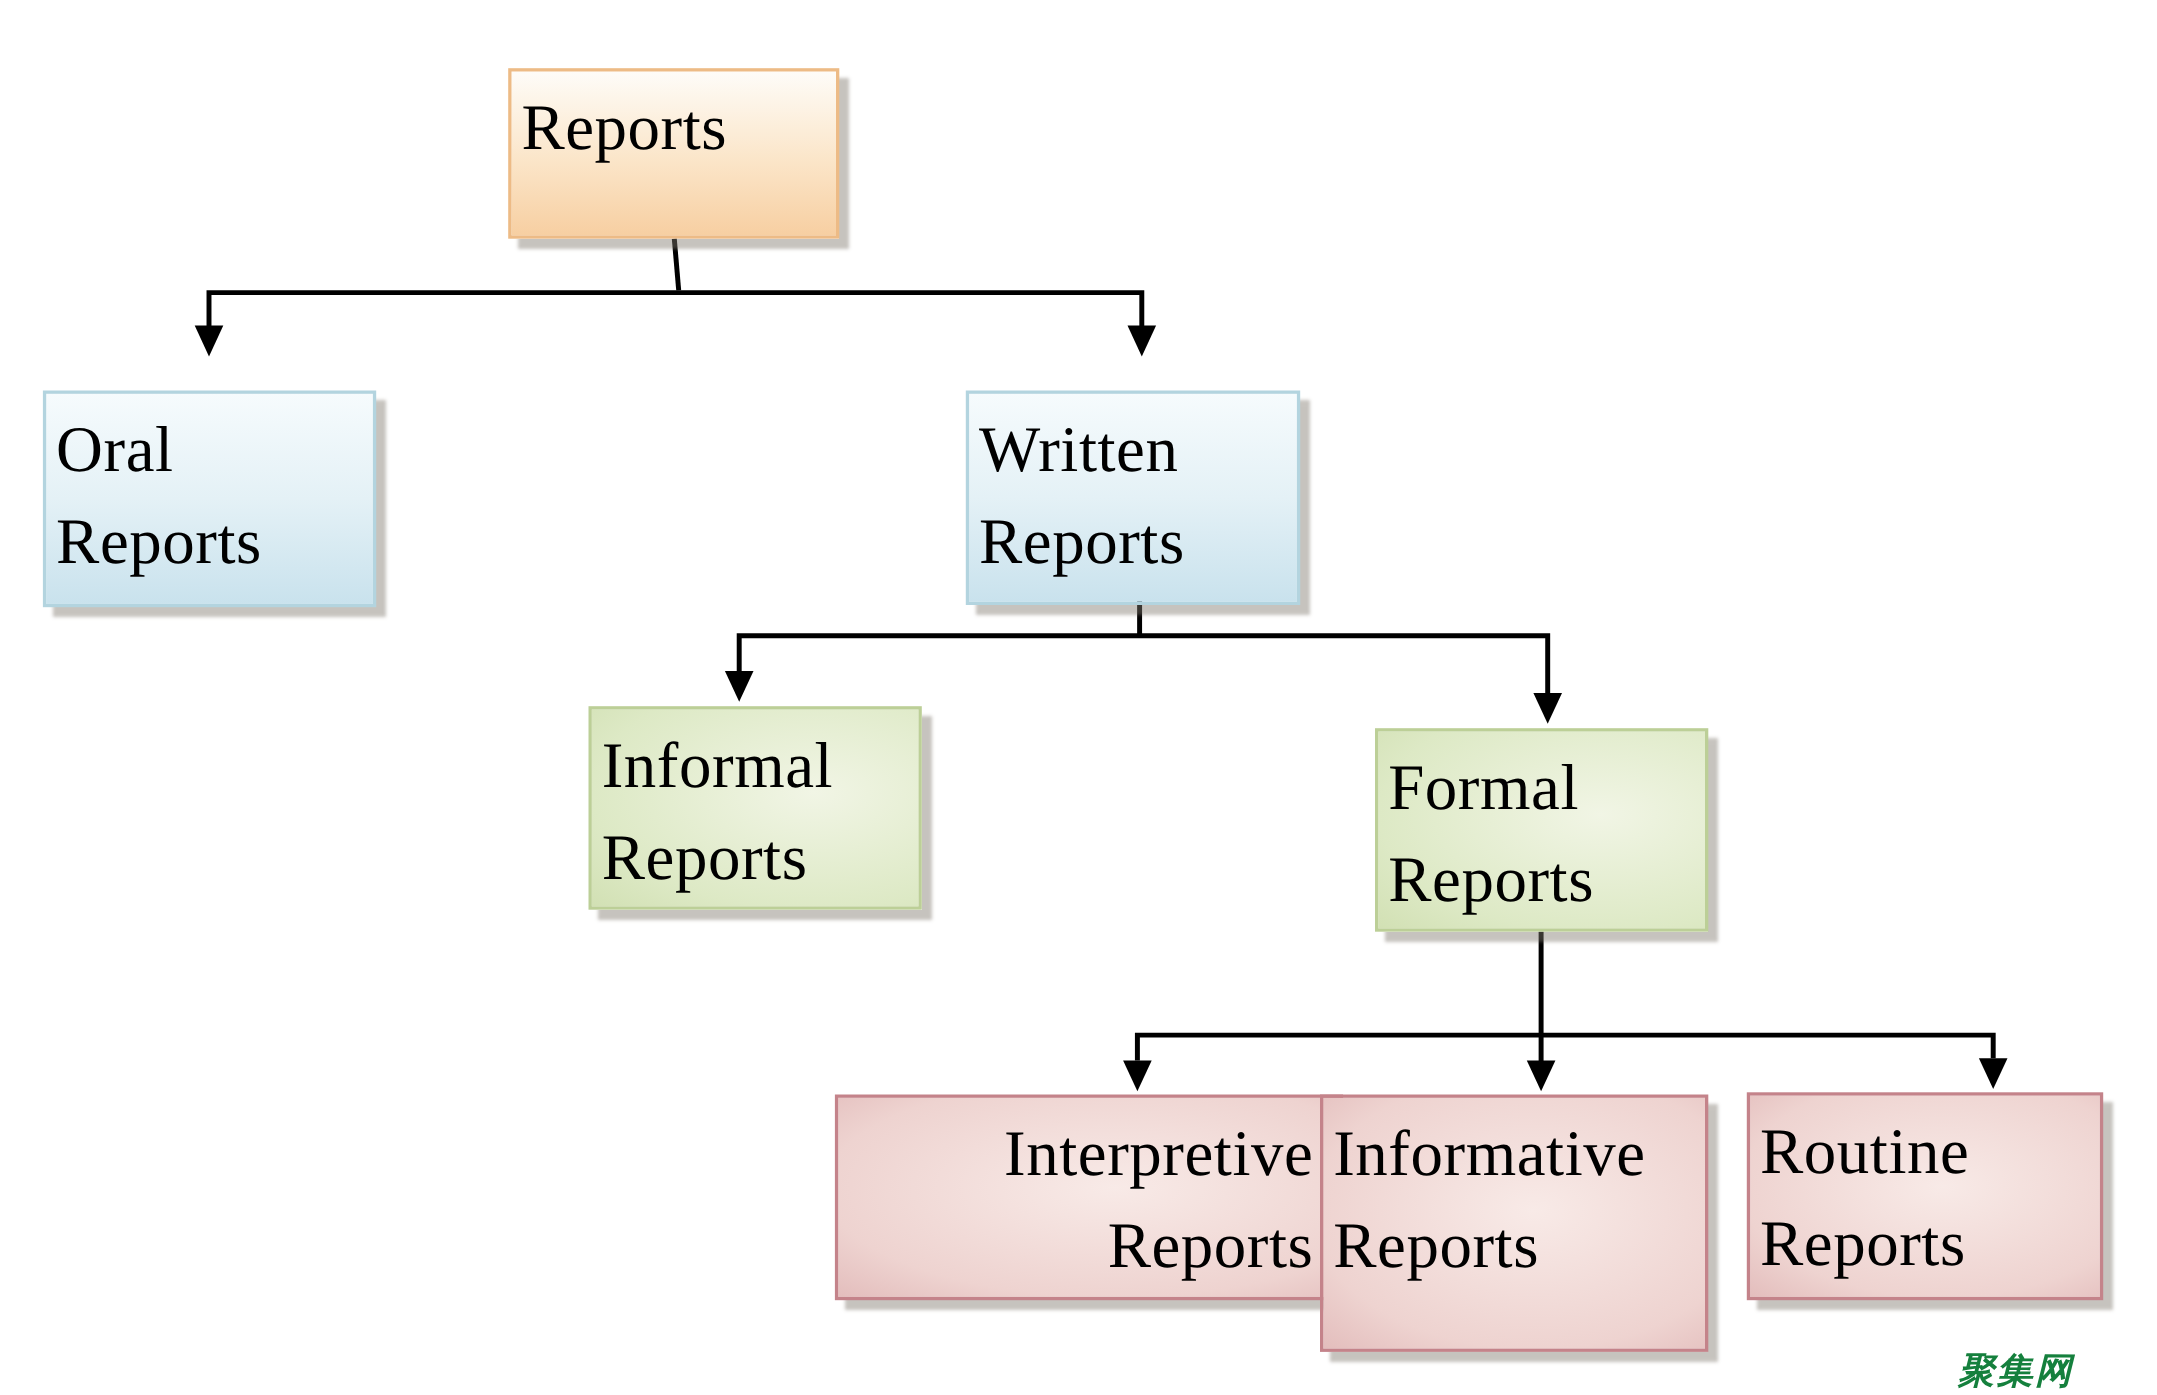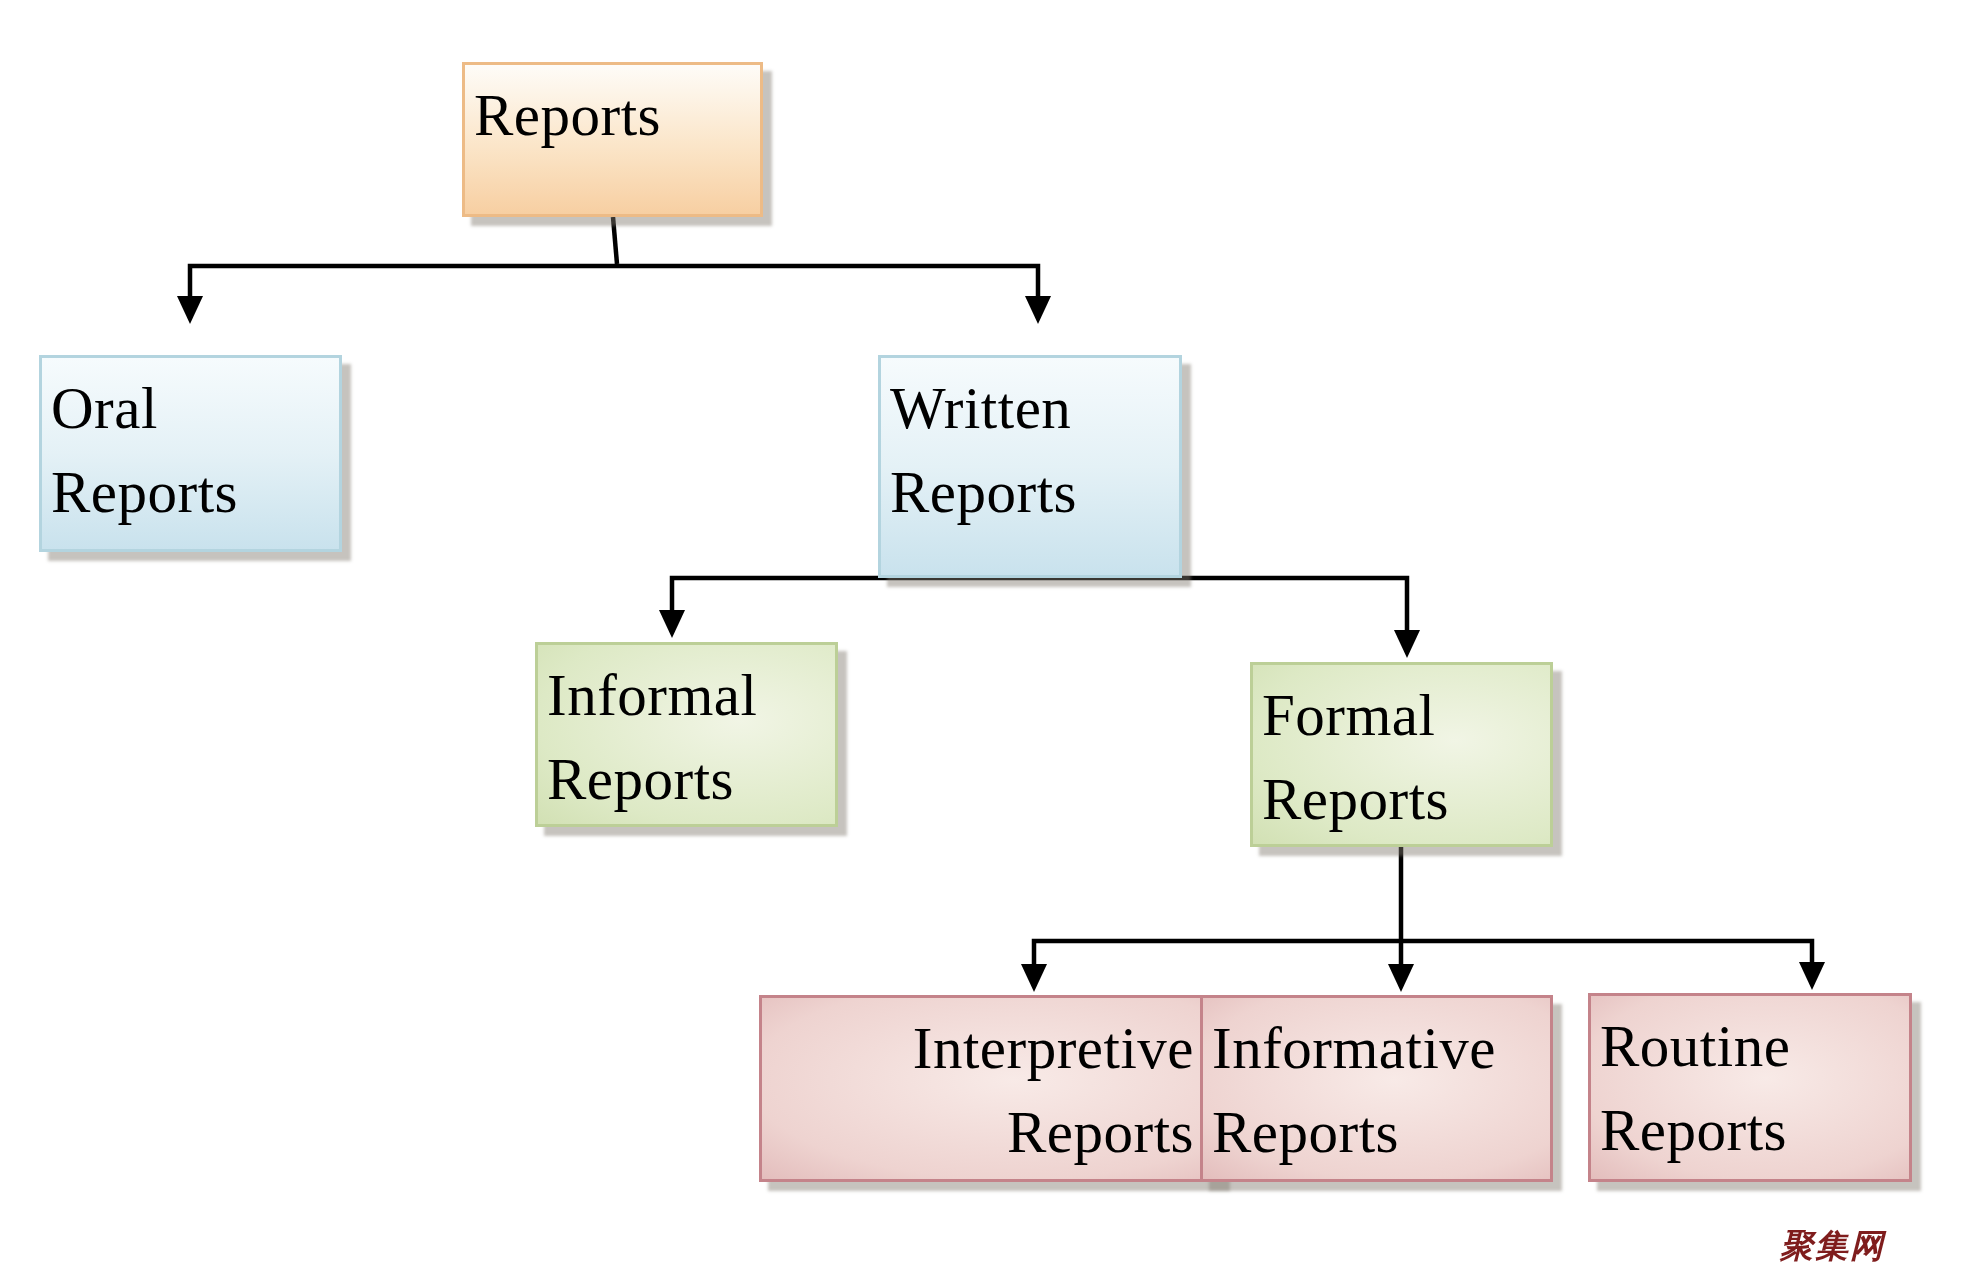--- a/index.html
+++ b/index.html
@@ -36,36 +36,36 @@
     border:3px solid #BCCF97;
     background:radial-gradient(ellipse 130% 115% at 68% 42%,#F1F5E5 0%,#DDE9C5 52%,#C3D59D 100%);
   }
   .node.pink{
     border:3px solid #C4838A;
     background:radial-gradient(ellipse 120% 115% at 55% 45%,#F8EAE7 0%,#EED3D0 48%,#CF9598 100%);
   }
   
   .n-reports     {left:462px; top:62px;  width:301px; height:155px;}
   .n-oral        {left:39px;  top:325px; width:303px; height:197px;}
-  .n-written     {left:878px; top:325px; width:304px; height:223px;}
+  .n-written     {left:878px; top:325px; width:304px; height:195px;}
   .n-informal    {left:535px; top:642px; width:303px; height:185px;}
   .n-formal      {left:1250px;top:662px; width:303px; height:185px;}
   .n-interpretive{left:759px; top:995px; width:462px; height:187px;text-align:right;}
-  .n-informative {left:1200px;top:995px; width:353px; height:187px;}
+  .n-informative {left:1200px;top:995px; width:353px; height:234px;}
   .n-routine     {left:1588px;top:993px; width:324px; height:189px;}
 
   .watermark{
     position:absolute;
     left:1780px; top:1224px;
     font-family:"DejaVu Sans","Liberation Sans",sans-serif;
     font-weight:bold;
     font-style:italic;
     font-size:33px;
     letter-spacing:2px;
-    color:#7f1d1d;
+    color:#15803d;
   }
   .line{stroke:#000000;stroke-width:4.5;fill:none;}
   .head{fill:#000000;stroke:none;}
 </style>
 </head>
 <body>
 
 <div class="canvas">
 
   <svg class="connectors" viewBox="0 0 1961 1268" xmlns="http://www.w3.org/2000/svg">

